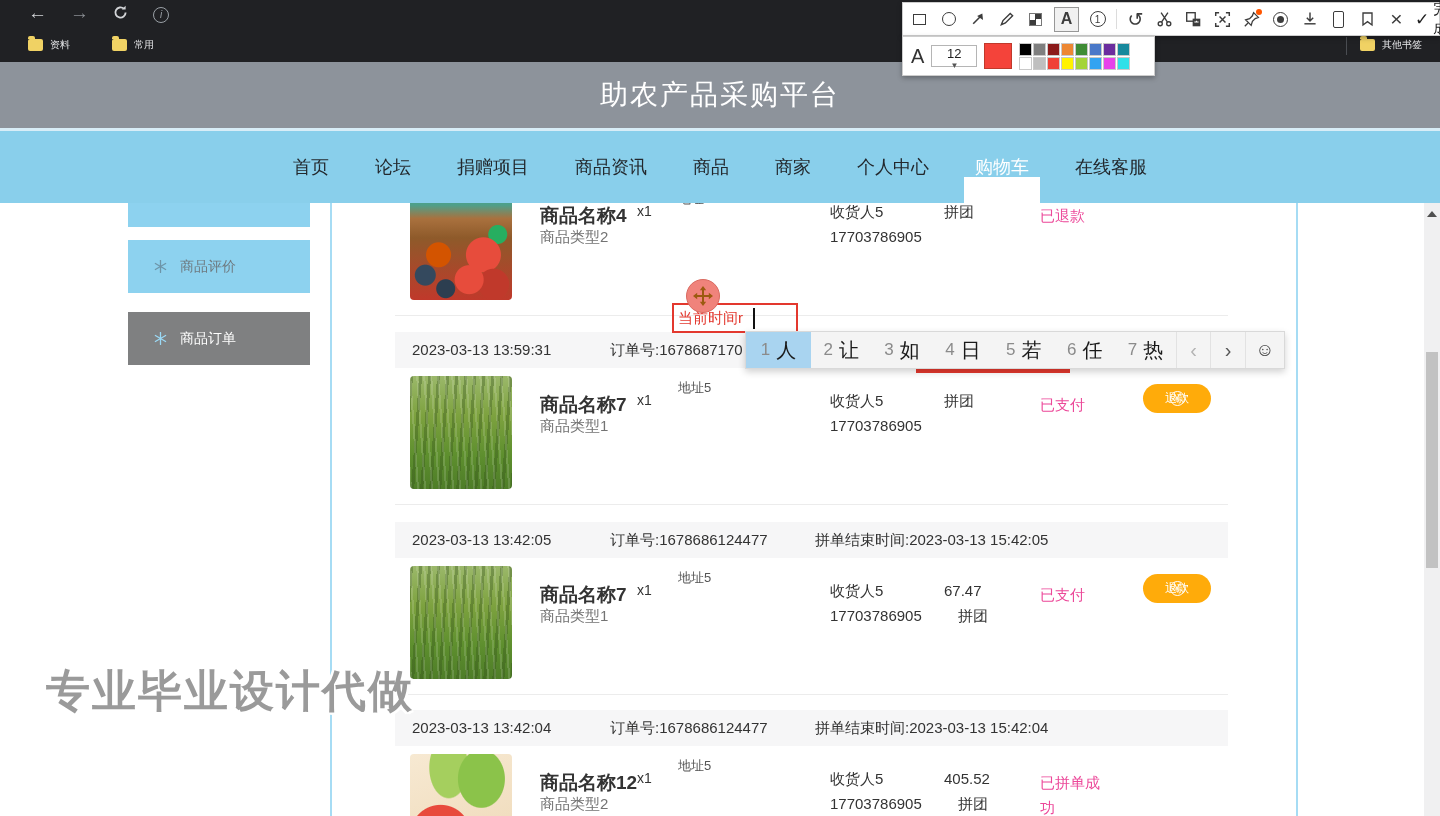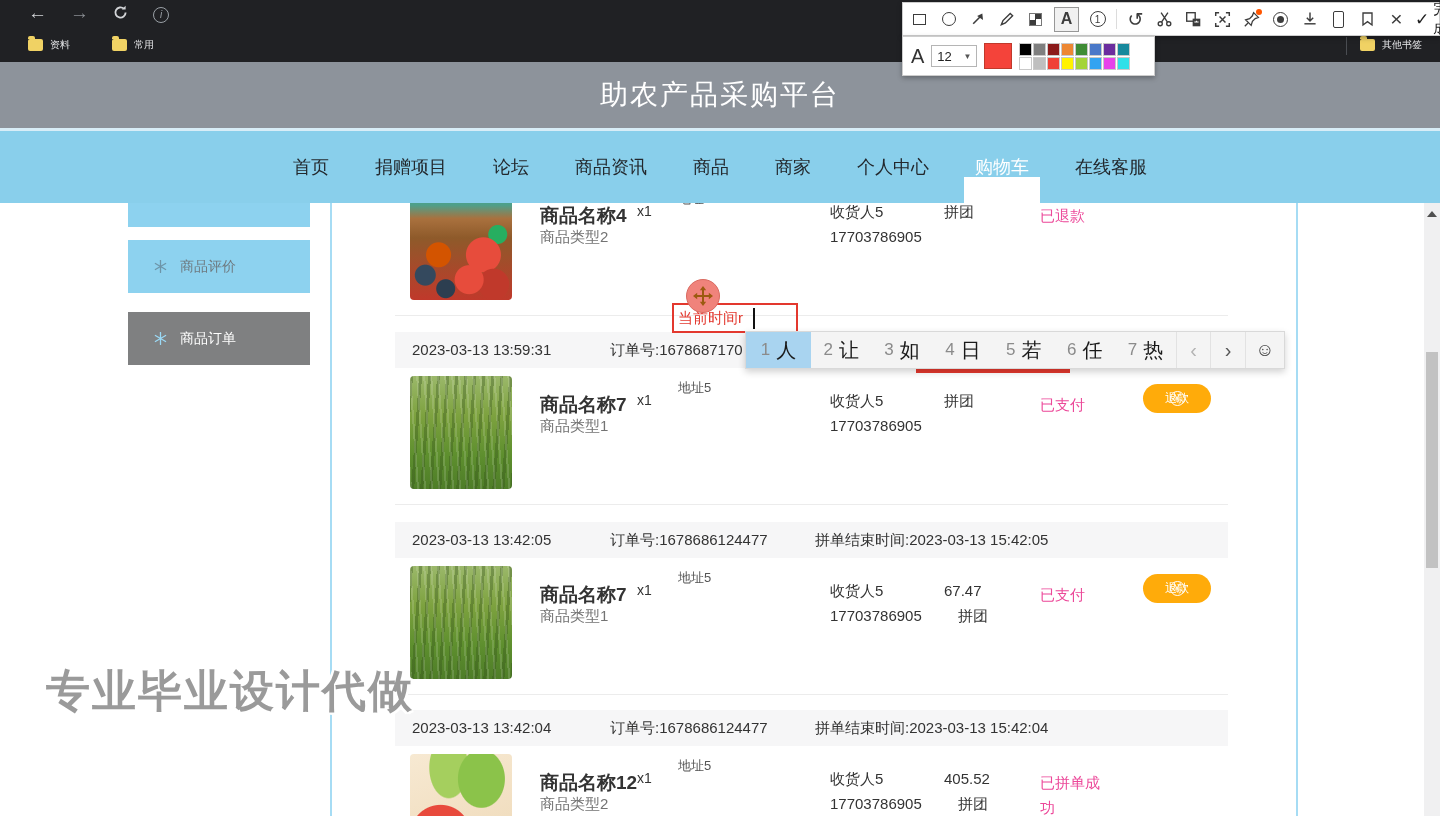--- a/index.html
+++ b/index.html
@@ -44,21 +44,21 @@
   #done-group { display:flex; align-items:center; gap:4px; cursor:pointer; }
   #done-check { color:#222; font-size:17px; }
   #done-label { font-size:15px; color:#222; }
 
   
   #snip-panel { position:absolute; left:902px; top:36px; width:253px; height:40px; background:#fff;
     border:1px solid #cdcdcd; box-shadow:0 2px 5px rgba(0,0,0,.3); display:flex; align-items:center;
     padding:0 8px; gap:7px; z-index:75; }
   #font-a { font-size:20px; color:#333; }
   #size-box { width:46px; height:22px; border:1px solid #b5b5b5; display:flex; align-items:center;
-    justify-content:space-between; padding:0 5px; cursor:pointer; }
+    justify-content:space-between; padding:0 5px; cursor:pointer;flex-direction:column; }
   #size-box .sz { font-size:13px; color:#222; }
   #size-box .car { font-size:8px; color:#555; }
   #cur-color { width:28px; height:26px; border:1px solid #c0392b; }
   #palette { display:grid; grid-template-columns:repeat(8,13px); grid-auto-rows:13px; gap:1px; }
   .swatch { width:13px; height:13px; border:1px solid #c9c9c9; cursor:pointer; }
 
   
   #page-header { position:absolute; left:0; top:62px; width:1440px; height:66px; background:#8d939b; }
   #page-title { text-align:center; line-height:66px; font-size:28px; color:#fff; font-weight:400; letter-spacing:2px; }
   #header-sep { position:absolute; left:0; top:128px; width:1440px; height:3px; background:#d8edf7; }
@@ -288,22 +288,22 @@
   </span>
 </div>
 
 <div id="page-header">
   <div id="page-title">助农产品采购平台</div>
 </div>
 <div id="header-sep"></div>
 
 <div id="main-nav">
   <div class="nav-item">首页</div>
+  <div class="nav-item">论坛</div>
   <div class="nav-item">捐赠项目</div>
-  <div class="nav-item">论坛</div>
   <div class="nav-item">商品资讯</div>
   <div class="nav-item">商品</div>
   <div class="nav-item">商家</div>
   <div class="nav-item">个人中心</div>
   <div class="nav-item active">购物车</div>
   <div class="nav-item">在线客服</div>
 </div>
 
 <div id="page-body">
   <div class="vline" style="left:330px;"></div>

